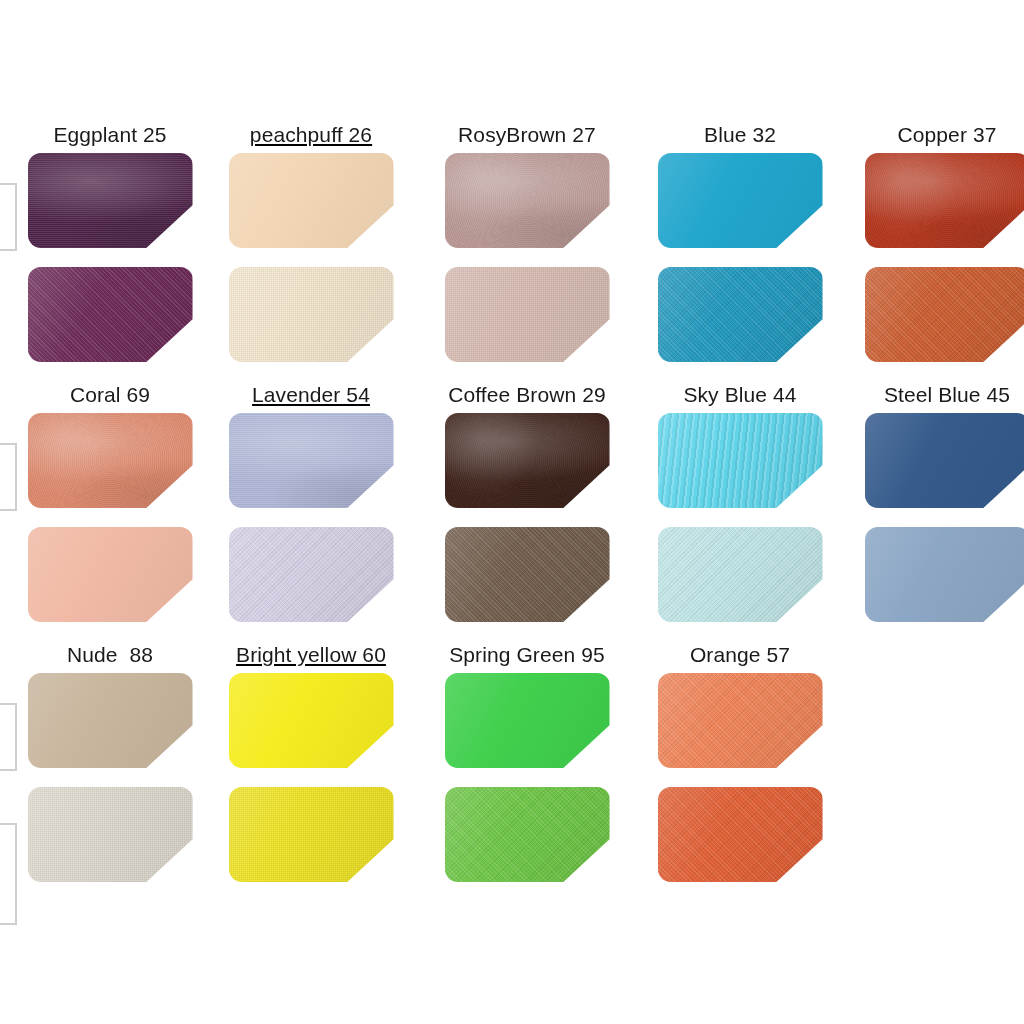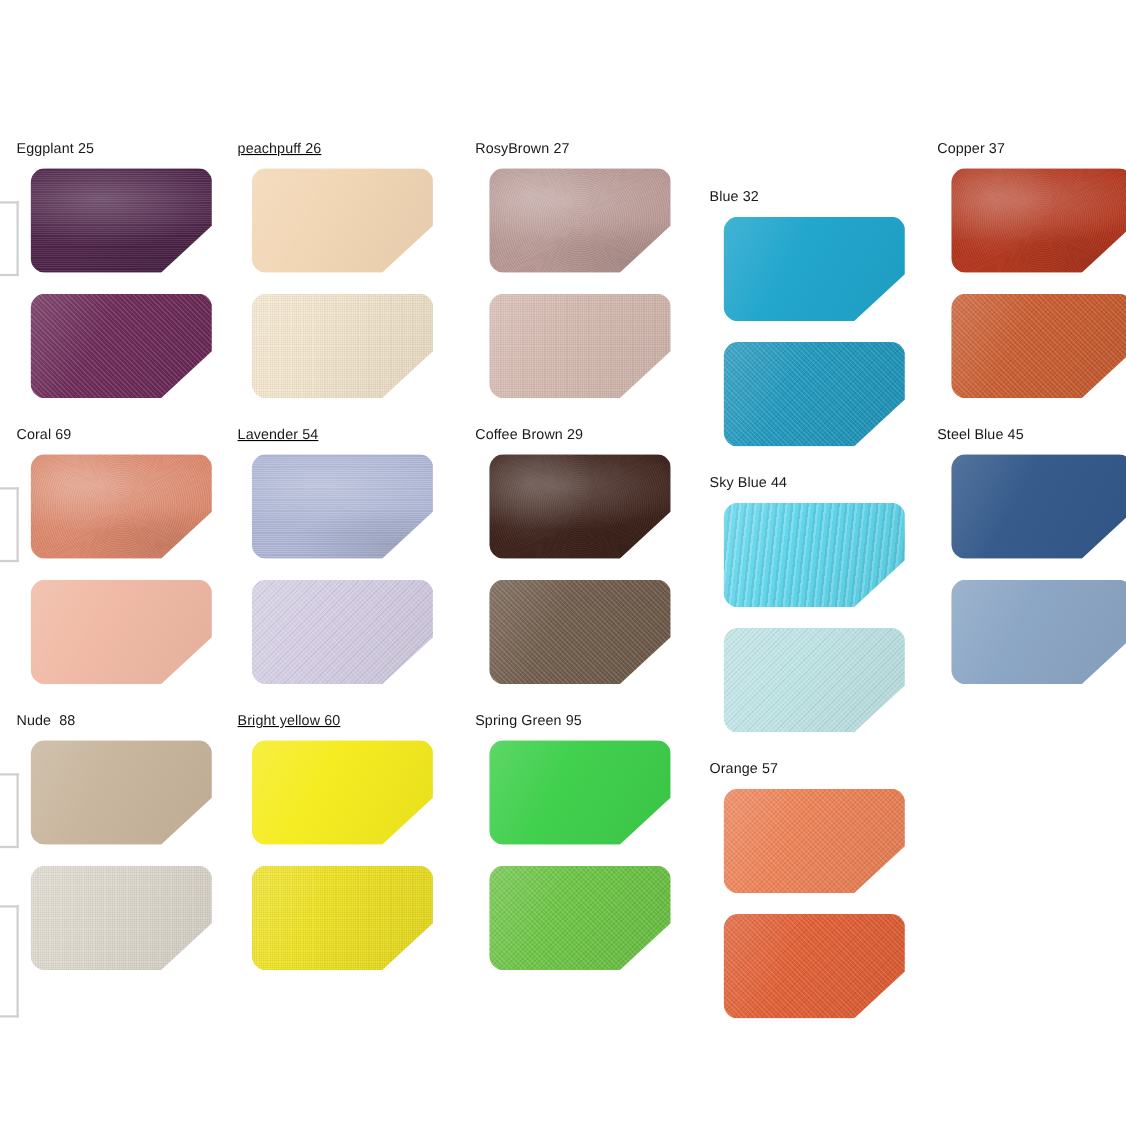--- a/index.html
+++ b/index.html
@@ -52,26 +52,27 @@
     height: 102px;
   }
 
   .cell {
     position: absolute;
     width: 190px;
   }
   .cell-0 { left: 15px; }
   .cell-1 { left: 216px; text-decoration: underline; }
   .cell-2 { left: 432px; }
-  .cell-3 { left: 645px; margin-top: 44px; }
+  .cell-3 { left: 645px; }
   .cell-4 { left: 852px; }
 
   .cell-label {
-    font-size: 13px;
+    font-size: 21px;
     color: #1a1a1a;
+    text-align: center;
     letter-spacing: 0.1px;
     white-space: pre;
     height: 20px;
     line-height: 20px;
   }
 
   .swatch-stack {
     position: relative;
     margin-top: 8px;
   }

